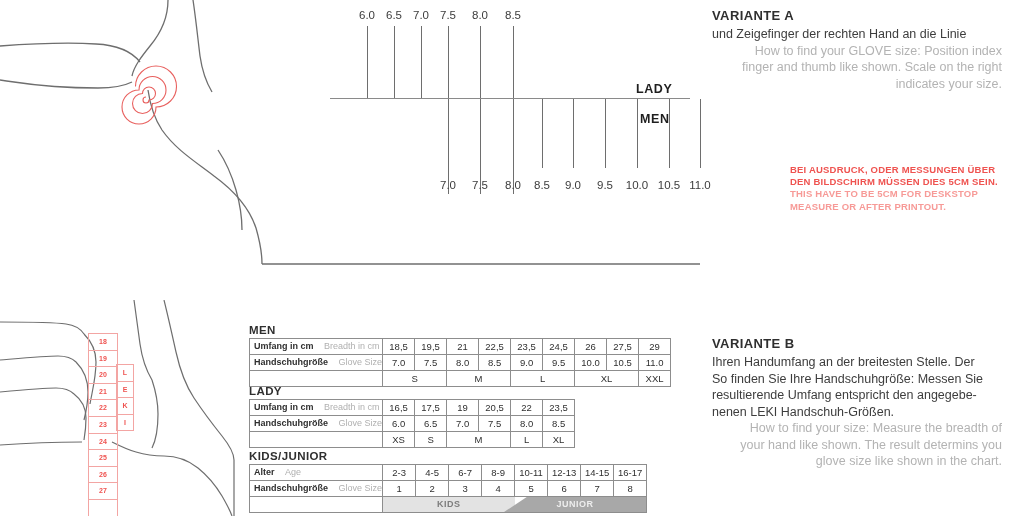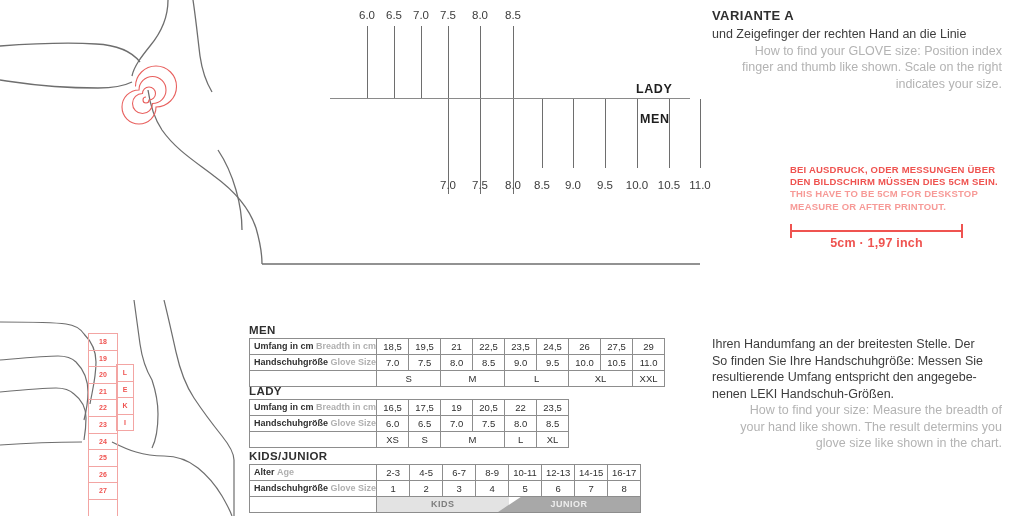--- a/index.html
+++ b/index.html
@@ -64,21 +64,21 @@
     line-height:15px;
     white-space:nowrap;
   }
   table.sz td.rowlab{
     text-align:left;
     padding-left:4px;
     width:108px;
     font-size:9px;
   }
   td.rowlab b{font-weight:bold;color:#2f2f2f;}
-  td.rowlab span{color:#b0b0b0;font-weight:bold;}
+  td.rowlab span{color:#b0b0b0;font-weight:normal;margin-left:8px;}
   td.grp{background:#ffffff;color:#3a3a3a;font-size:9.5px;}
   td.blank{border-left:1px solid #8d8d8d;}
   td.kidsjun{
     padding:0;height:15px;position:relative;border:1px solid #8d8d8d;
   }
   .kj-inner{position:relative;width:100%;height:15px;overflow:hidden;}
   .kj-left,.kj-right{position:absolute;top:0;height:15px;line-height:15px;font-size:9px;font-weight:bold;letter-spacing:.5px;}
   .kj-left{left:0;width:50%;background:#e3e3e3;color:#7d7d7d;text-align:center;}
   .kj-right{right:0;width:54%;background:#a8a8a8;color:#ededed;text-align:center;
             clip-path:polygon(16% 0,100% 0,100% 100%,0 100%);}
@@ -176,26 +176,20 @@
     <p class="p-light">How to find your GLOVE size: Position index</p>
     <p class="p-light">finger and thumb like shown. Scale on the right</p>
     <p class="p-light">indicates your size.</p>
   </div>
 
   <div class="redbox" style="left:790px;top:164px;">
     <div class="r1">BEI AUSDRUCK, ODER MESSUNGEN ÜBER</div>
     <div class="r1">DEN BILDSCHIRM MÜSSEN DIES 5CM SEIN.</div>
     <div class="r2">THIS HAVE TO BE 5CM FOR DESKSTOP</div>
     <div class="r2">MEASURE OR AFTER PRINTOUT.</div>
-    <div class="ruler5">
-      <div class="bar"></div>
-      <div class="cap capL"></div>
-      <div class="cap capR"></div>
-      <div class="lbl">5cm · 1,97 inch</div>
-    </div>
   </div>
 
   <svg class="handsvg" style="top:300px;" width="250" height="216" viewBox="0 0 250 216">
     <g fill="none" stroke="#6e6e6e" stroke-width="1.2">
       <path d="M0,22 C26,22 52,22 66,24 C74,25 80,28 84,34"></path>
       <path d="M0,60 C24,58 46,56 58,56 C66,56 72,58 76,62"></path>
       <path d="M0,92 C22,90 44,88 56,88 C64,88 70,90 74,94"></path>
       <path d="M0,145 C28,143 58,142 82,142"></path>
       <path d="M84,34 C92,42 96,52 96,62 C96,78 92,92 90,104"></path>
       <path d="M76,62 C84,70 88,80 88,92 C88,102 86,112 84,120"></path>
@@ -359,20 +353,21 @@
             <div class="kj-left">KIDS</div>
             <div class="kj-right">JUNIOR</div>
           </div>
         </td>
       </tr>
     </tbody>
       </table>
   </div>
 
   <div class="panel" style="left:712px;top:336px;">
+    <h3>VARIANTE B</h3>
     <p class="p-dark">Ihren Handumfang an der breitesten Stelle. Der</p>
     <p class="p-dark">So finden Sie Ihre Handschuhgröße: Messen Sie</p>
     <p class="p-dark">resultierende Umfang entspricht den angegebe-</p>
     <p class="p-dark">nenen LEKI Handschuh-Größen.</p>
     <p class="p-light">How to find your size: Measure the breadth of</p>
     <p class="p-light">your hand like shown. The result determins you</p>
     <p class="p-light">glove size like shown in the chart.</p>
   </div>
 
 </div>

